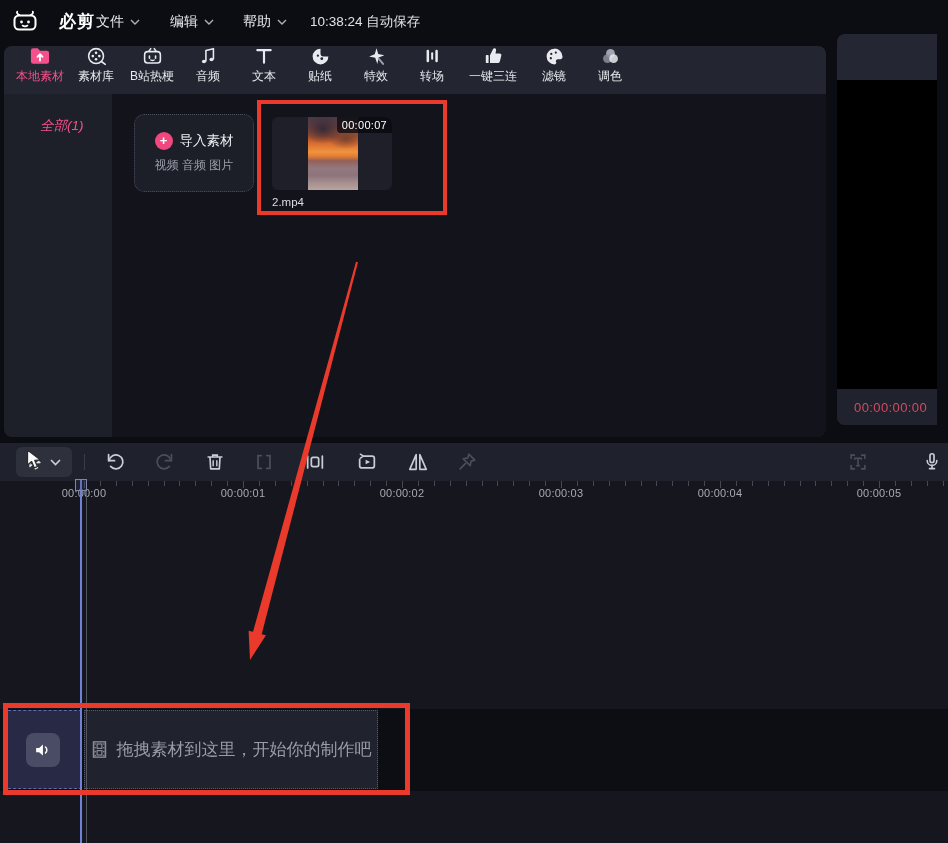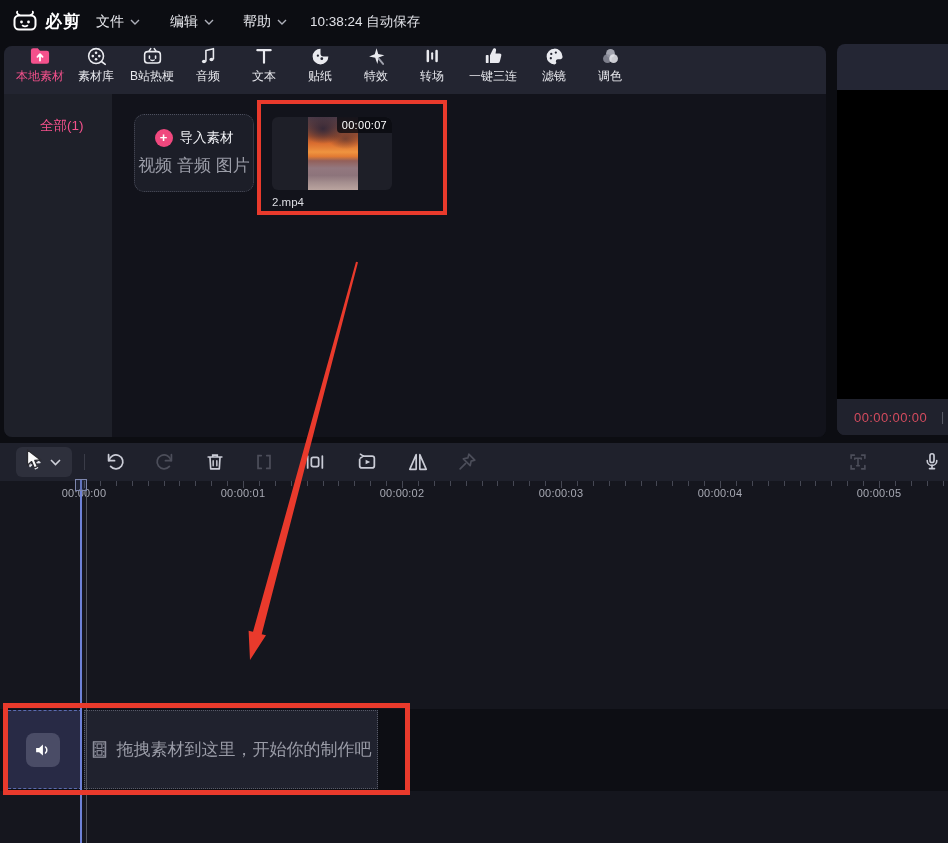--- a/index.html
+++ b/index.html
@@ -2,68 +2,68 @@
 <html><head>
 <meta charset="utf-8">
 <style>
   * { margin:0; padding:0; box-sizing:border-box; }
   html,body { background:#0c0d12; }
   body { width:948px; height:843px; position:relative; overflow:hidden;
          font-family:"Liberation Sans","DejaVu Sans",sans-serif; }
 
   
   .topbar { position:absolute; left:0; top:0; width:948px; height:44px; background:#0c0d12; }
-  .logo { position:absolute; left:12px; top:9px; display:flex; align-items:center; gap:7px; }
+  .logo { position:absolute; left:12px; top:9px; display:flex; align-items:center; gap:21px; }
   .logo-text { color:#ffffff; font-size:17px; font-weight:bold; letter-spacing:1px; }
   .menu-item { position:absolute; top:0; height:44px; display:flex; align-items:center; gap:6px;
                color:#e8e9ee; font-size:14px; cursor:default; }
   .autosave { position:absolute; left:310px; top:0; height:44px; display:flex; align-items:center;
               color:#e0e1e7; font-size:13.5px; }
 
   
   .left-panel { position:absolute; left:4px; top:46px; width:822px; height:391px;
                 border-radius:8px; background:#12131b; overflow:hidden; }
   .tabstrip { position:absolute; left:0; top:0; width:100%; height:48px; background:#232531;
               display:flex; padding-left:8px; }
   .tab { width:56px; height:48px; display:flex; flex-direction:column; align-items:center;
          justify-content:flex-start; gap:2px; }
   .tab.wide { width:66px; }
   .tab .tlabel { font-size:12px; color:#e8e9ee; white-space:nowrap; }
   .tab.active .tlabel { color:#f4518c; }
   .ticon { width:22px; height:20px; display:flex; align-items:center; justify-content:center; }
 
   .sidebar { position:absolute; left:0; top:48px; width:108px; height:343px; background:#1e2029;
              padding-top:16px; }
-  .side-item { height:31px; line-height:31px; padding-left:36px; font-size:13.5px; color:#d9dbe3; }
+  .side-item { height:31px; line-height:31px; padding-left:36px; font-size:13.5px; color:#d9dbe3;font-style:italic; }
   .side-item.active { color:#f4518c; }
 
   .materials { position:absolute; left:108px; top:48px; width:714px; height:343px; background:#12131b; }
   .import-card { position:absolute; left:22px; top:20px; width:120px; height:78px;
                  background:#1c1e28; border:1px dotted #4d505e; border-radius:10px;
                  display:flex; flex-direction:column; align-items:center; justify-content:center; gap:7px; }
   .import-row { display:flex; align-items:center; gap:7px; }
   .plus-circle { width:18px; height:18px; border-radius:50%; background:#f0487e; color:#fff;
                  font-size:13px; line-height:18px; text-align:center; font-weight:bold; }
   .import-label { color:#f2f3f7; font-size:13.5px; }
-  .import-formats { color:#9b9da8; font-size:17px; }
+  .import-formats { color:#9b9da8; font-size:12px; }
 
   .clip { position:absolute; left:160px; top:23px; width:120px; height:73px; background:#1e1f28;
           border-radius:6px; overflow:hidden; }
   .thumb { position:absolute; left:36px; top:0; width:50px; height:73px;
            background:
              radial-gradient(ellipse 60% 30% at 30% 16%, rgba(52,40,56,.95), rgba(52,40,56,0) 70%),
              radial-gradient(ellipse 50% 20% at 75% 30%, rgba(90,55,50,.7), rgba(90,55,50,0) 70%),
              linear-gradient(180deg,#4a3a48 0%,#70453f 14%,#a5512e 26%,#d96c2f 36%,#ef9440 48%,
                              #e27b33 54%,#93605a 60%,#93787f 70%,#8d747b 80%,#a58f8f 90%,#baa49f 100%); }
   .duration-badge { position:absolute; right:0; top:0; background:rgba(8,9,14,.78); color:#ffffff;
                     font-size:11px; padding:2px 5px; border-radius:0 6px 0 4px; letter-spacing:.3px; }
   .clip-name { position:absolute; left:160px; top:102px; color:#dddee4; font-size:11.5px; }
 
   
-  .preview { position:absolute; left:837px; top:44px; width:111px; height:391px;
+  .preview { position:absolute; left:837px; top:34px; width:100px; height:391px;
              border-radius:8px 0 0 8px; background:#242634; overflow:hidden; }
   .pv-video { position:absolute; left:0; top:46px; width:111px; height:309px; background:#000; }
   .pv-bar { position:absolute; left:0; bottom:0; width:111px; height:36px; background:#20222d;
             display:flex; align-items:center; }
   .timecode { color:#d44b5e; font-size:13px; margin-left:17px; letter-spacing:.4px; }
   .tc-sep { color:#5b5d68; font-size:12px; margin-left:14px; }
 
   
   .timeline-bg { position:absolute; left:0; top:443px; width:948px; height:400px; background:#15161e; }
   .toolbar { position:absolute; left:0; top:443px; width:948px; height:38px; background:#1f212c; }

